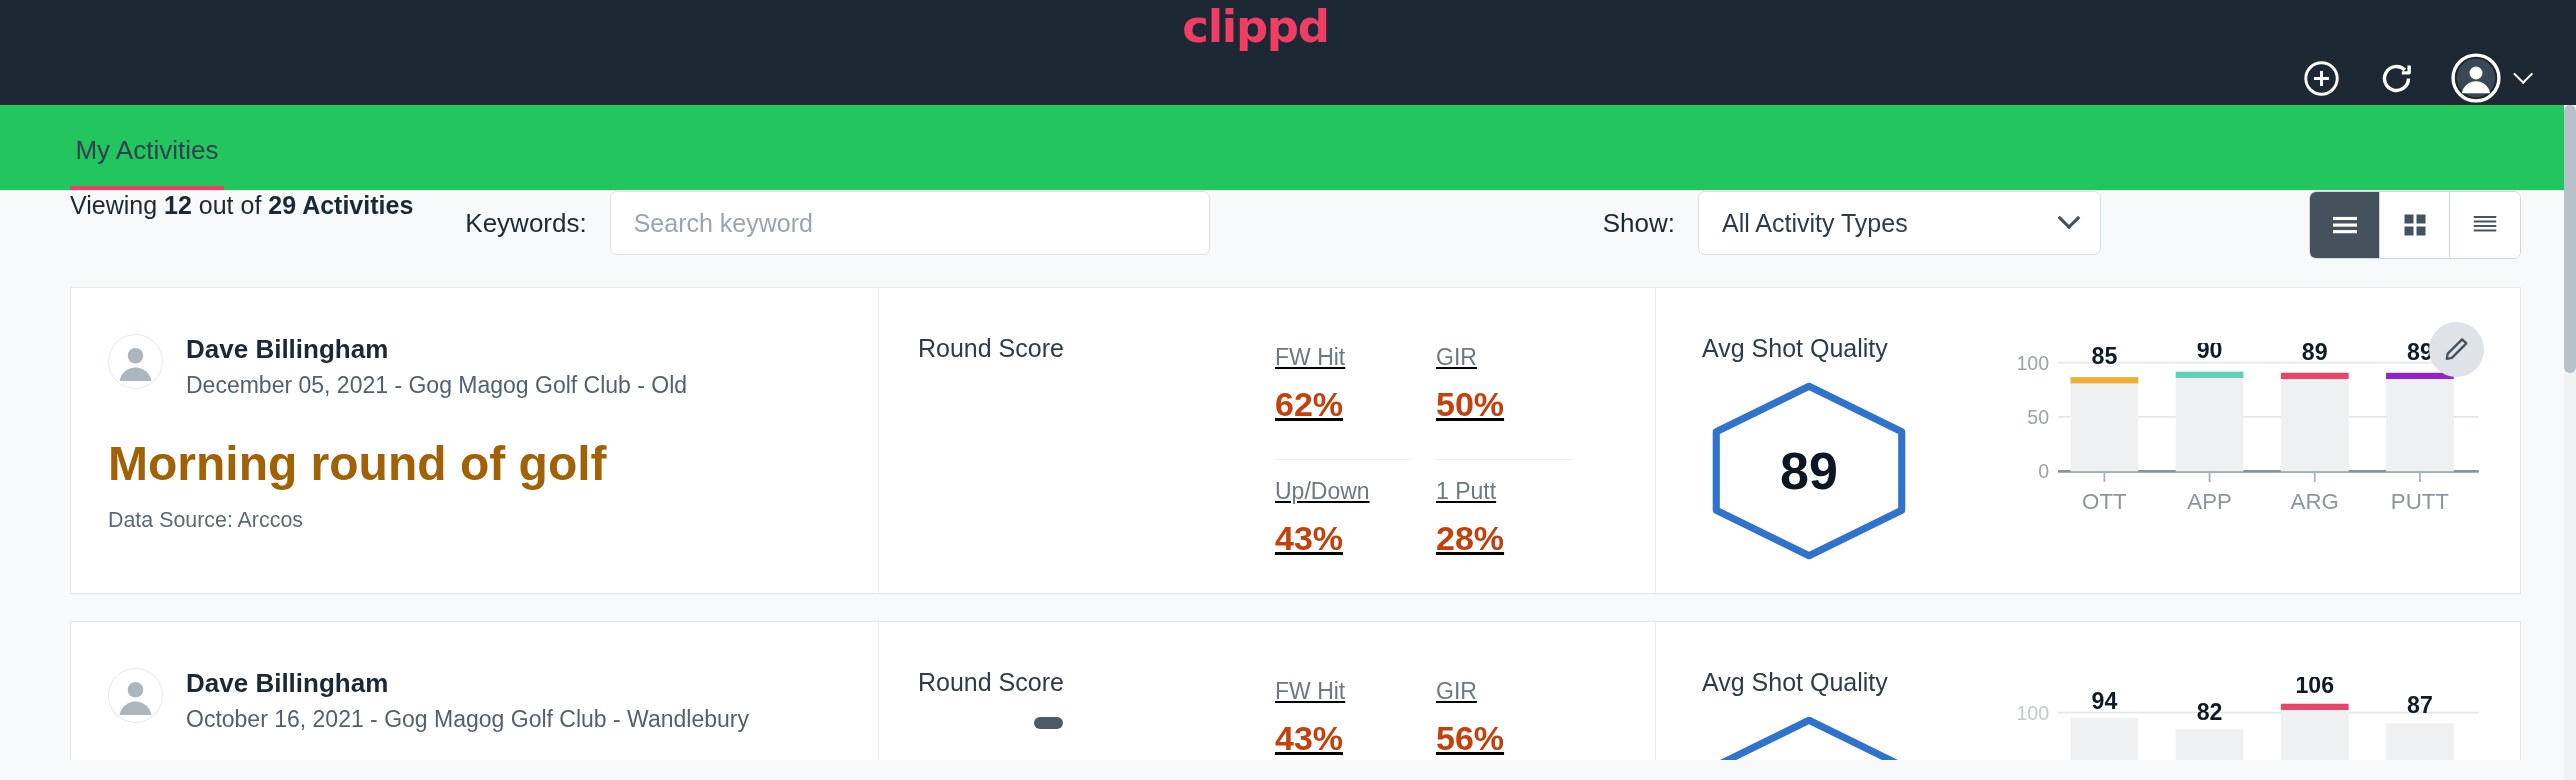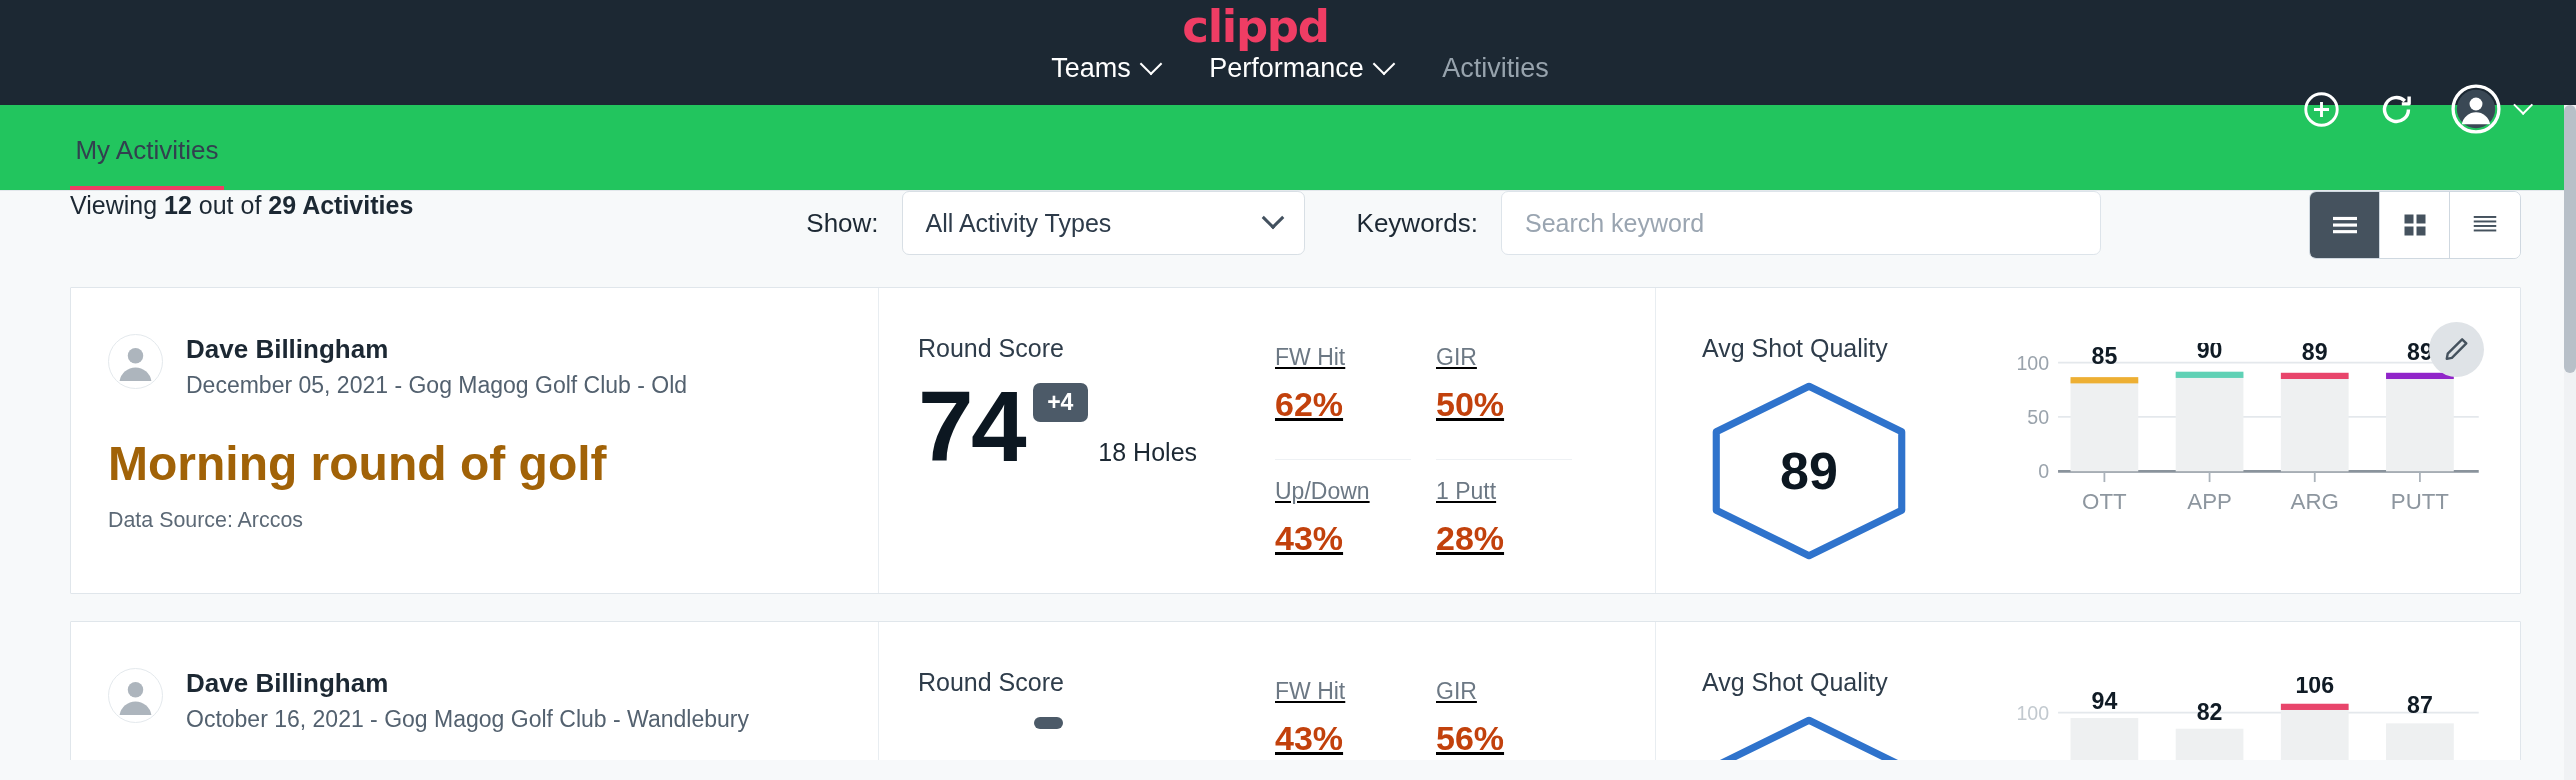--- a/index.html
+++ b/index.html
@@ -238,33 +238,20 @@
     background: #b8c0c8;
     border-radius: 6.2px;
   }
 </style>
 </head>
 <body>
 
 <div class="topnav">
   <div class="logo">clippd</div>
 
-  <div class="navlinks">
-    <div class="navlink">
-      <span>Teams</span>
-      <i class="chev"></i>
-    </div>
-    <div class="navlink">
-      <span>Performance</span>
-      <i class="chev"></i>
-    </div>
-    <div class="navlink muted">
-      <span>Activities</span>
-    </div>
-  </div>
 
   <div class="nav-right">
     <div class="icon-btn">
       <svg width="41" height="41" viewBox="0 0 24 24" fill="none" stroke="#ffffff" stroke-width="1.7">
         <circle cx="12" cy="12" r="9.2"></circle>
           <path d="M12 7.6v8.8M7.6 12h8.8"></path>
       </svg>
     </div>
     <div class="icon-btn">
       <svg width="41" height="41" viewBox="0 0 24 24" fill="none" stroke="#ffffff" stroke-width="2">
@@ -288,31 +275,31 @@
   <div class="tab active">
     <span>My Activities</span>
   </div>
 </div>
 
 <div class="filterbar">
   <div class="viewing">
     <span>Viewing </span><b>12</b><span> out of </span><b>29 Activities</b>
   </div>
 
+  <div style="margin-left:52px;display:flex;align-items:center;">
+    <div class="kw-label">Keywords:</div>
+    <input class="kw-input" type="text" placeholder="Search keyword" style="">
+  </div>
+
   <div style="margin-left:393px;display:flex;align-items:center;">
     <div class="show-label">Show:</div>
     <div class="select">
       <span>All Activity Types</span>
       <i class="sel-chev"></i>
     </div>
-  </div>
-
-  <div style="margin-left:52px;display:flex;align-items:center;">
-    <div class="kw-label">Keywords:</div>
-    <input class="kw-input" type="text" placeholder="Search keyword" style="">
   </div>
 
   <div class="viewtoggle">
     <div class="vt-btn active">
       <svg width="36" height="36" viewBox="0 0 24 24">
         <rect x="4" y="6.6" width="16" height="2.1" fill="#ffffff"></rect>
         <rect x="4" y="11.0" width="16" height="2.1" fill="#ffffff"></rect>
         <rect x="4" y="15.4" width="16" height="2.1" fill="#ffffff"></rect>
       </svg>
     </div>
@@ -351,25 +338,20 @@
           <div class="who-sub">December 05, 2021 - Gog Magog Golf Club - Old</div>
         </div>
       </div>
       <div class="card-title">Morning round of golf</div>
       <div class="data-src">Data Source: Arccos</div>
     </div>
 
     <div class="card-col-score">
       <div class="score-left">
         <div class="mini-label">Round Score</div>
-        <div class="bignum-row">
-          <div class="bignum">74</div>
-          <div class="badge">+4</div>
-          <div class="holes">18 Holes</div>
-        </div>
       </div>
       <div class="stat-grid">
         <div class="stat-cell bordered">
           <div class="stat-name">FW Hit</div>
           <div class="stat-val">62%</div>
         </div>
         <div class="stat-cell bordered">
           <div class="stat-name">GIR</div>
           <div class="stat-val">50%</div>
         </div>

